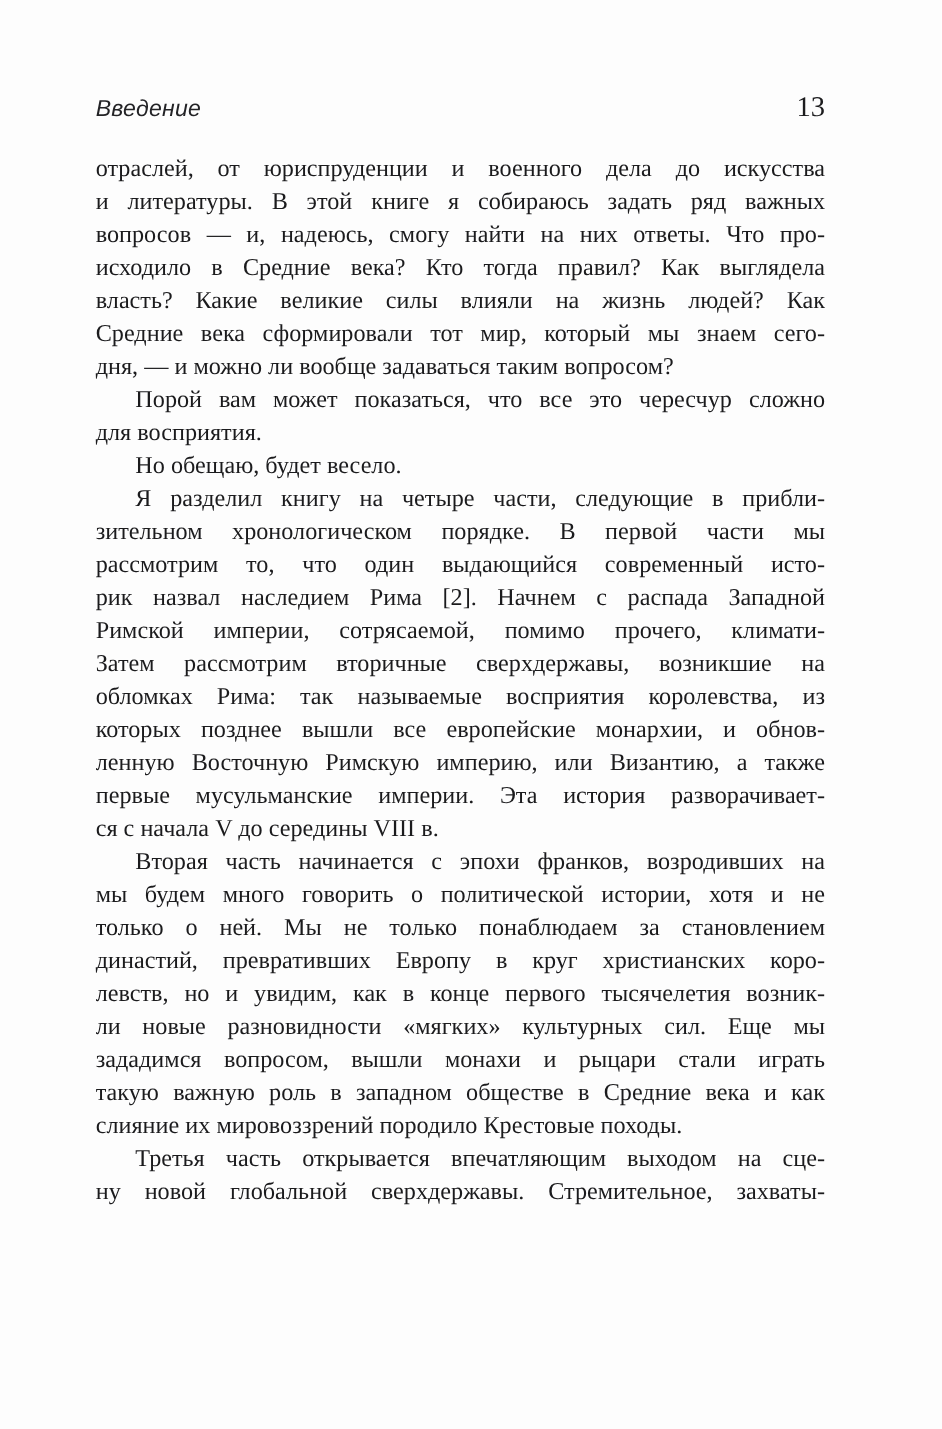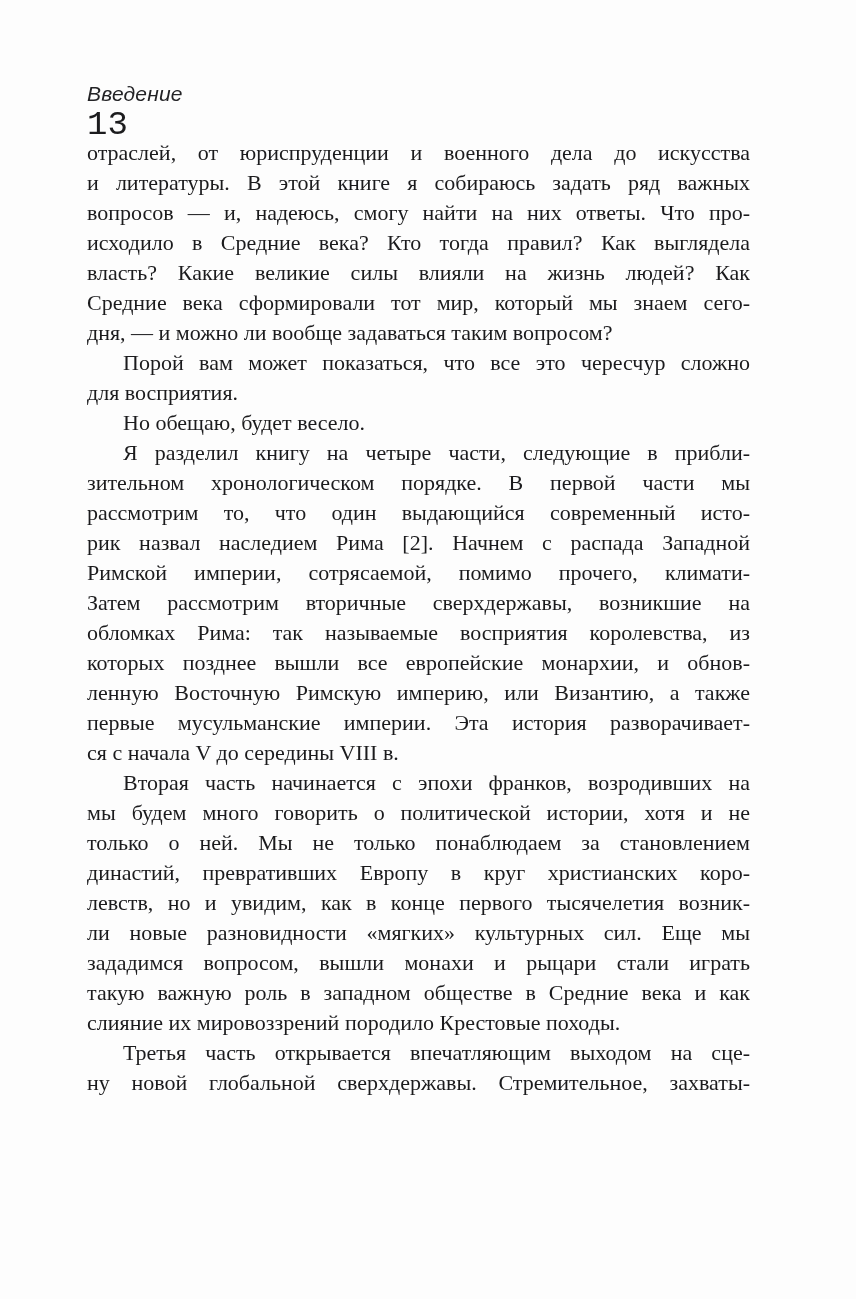--- a/index.html
+++ b/index.html
@@ -20,34 +20,32 @@
     overflow: hidden;
   }
   .running-head {
     position: absolute;
     top: 82px;
     left: 87px;
     width: 663px;
     display: flex;
     justify-content: space-between;
     align-items: baseline;
-    flex-direction: column;
   }
   .chapter-title {
     font-family: "Liberation Sans", sans-serif;
     font-style: italic;
     font-size: 21px;
     letter-spacing: 0.2px;
     color: #232326;
   }
   .page-number {
-    font-family: Liberation Mono, monospace;
-    font-size: 34px;
+    font-family: Liberation Serif, serif;
+    font-size: 26px;
     color: #1c1c1e;
-    margin-right: 32px;
   }
   .text-block {
     position: absolute;
     top: 138px;
     left: 87px;
     width: 663px;
     font-size: 22px;
     line-height: 30px;
     color: #1b1b1d;
   }

